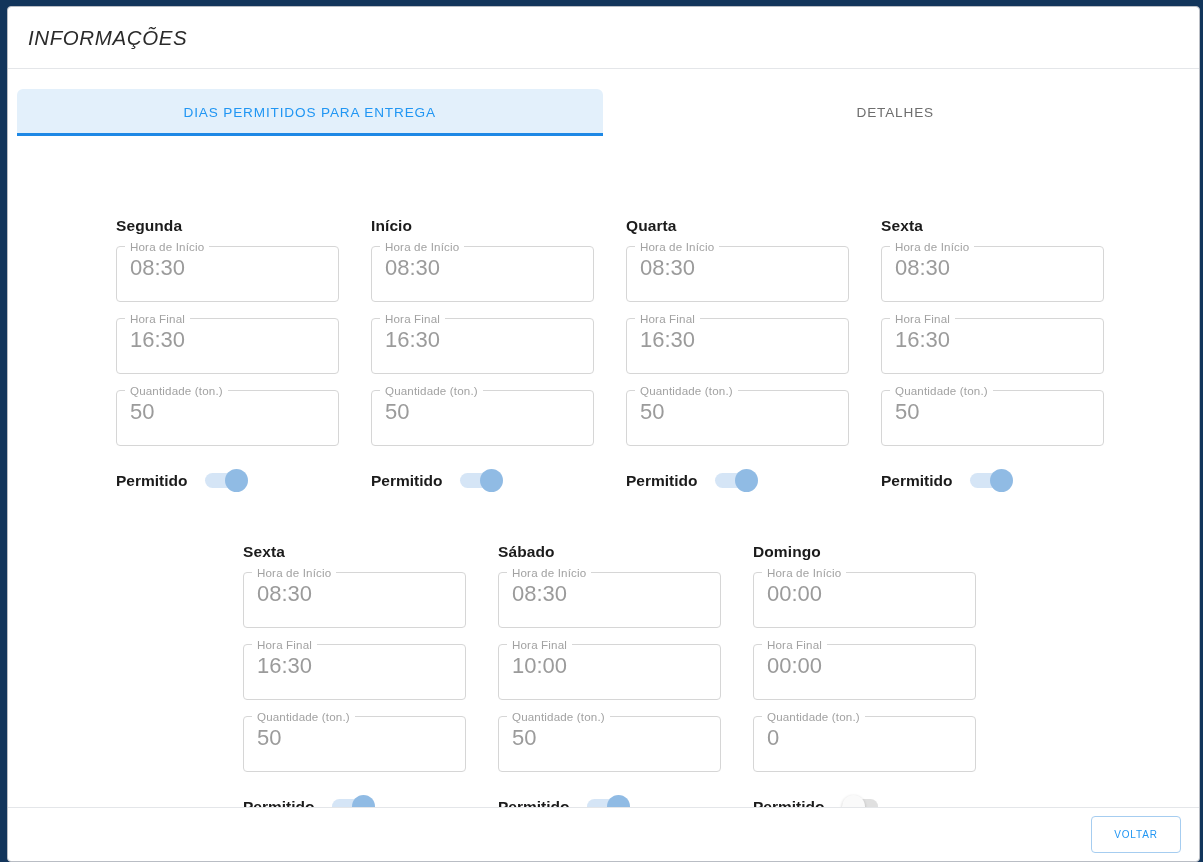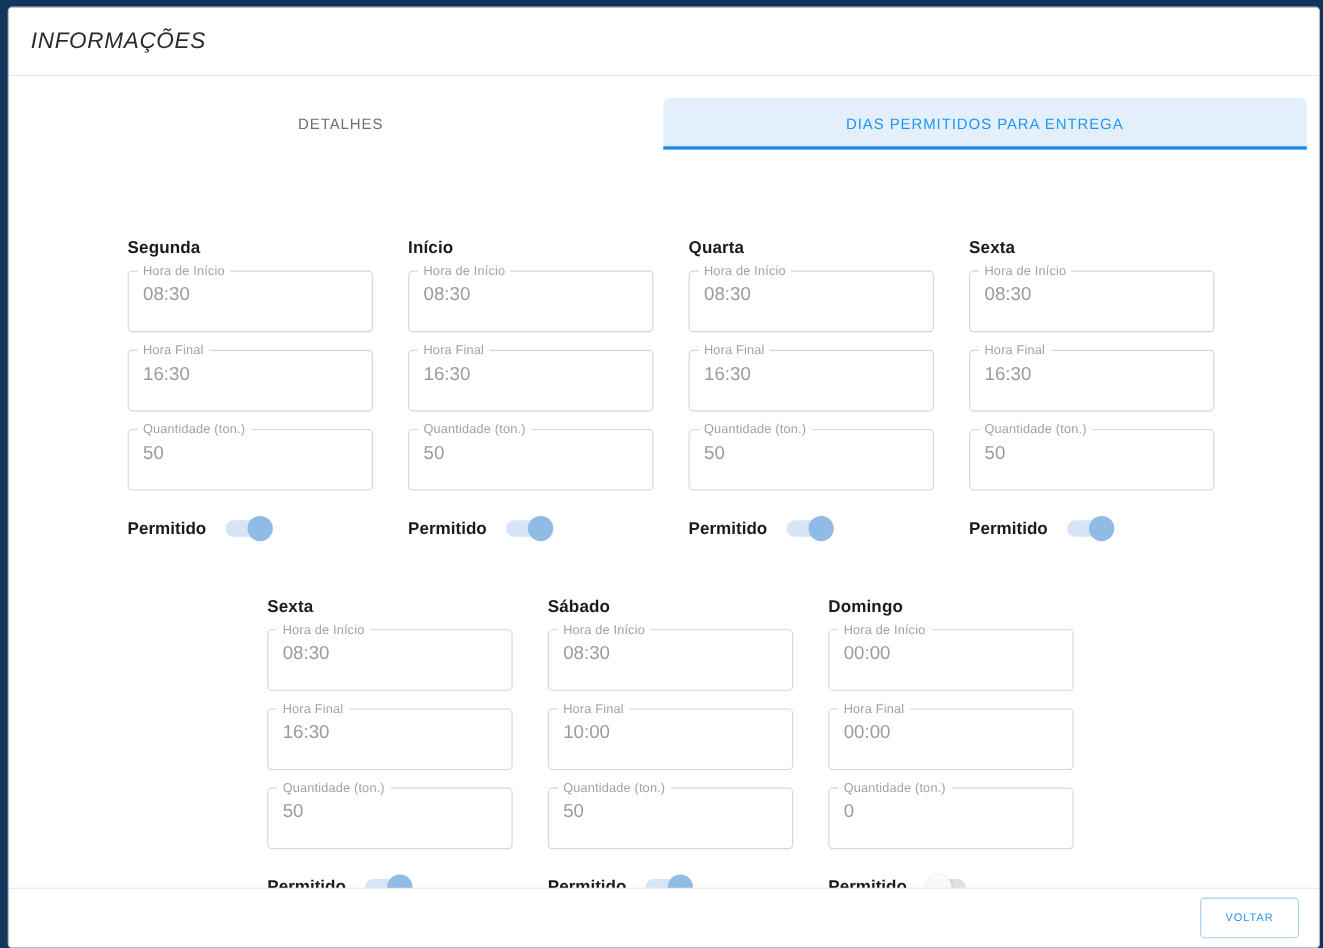--- a/index.html
+++ b/index.html
@@ -153,21 +153,21 @@
   }
   .field input {
     position: absolute;
     inset: 0;
     width: 100%;
     height: 44px;
     border: none;
     outline: none;
     background: transparent;
     padding: 0 14px;
-    font-size: 17px;
+    font-size: 22px;
     color: #9b9b9b;
     font-family: inherit;
   }
 
   
   .switch-row {
     display: flex;
     align-items: center;
     margin-top: 9px;
     height: 38px;
@@ -241,22 +241,22 @@
 
 <div id="dialog">
 
   <div id="dialog-header">
     <div id="dialog-title">INFORMAÇÕES</div>
   </div>
 
   <div id="dialog-body">
 
     <div class="tabs">
+      <button class="tab active">DIAS PERMITIDOS PARA ENTREGA</button>
       <button class="tab">DETALHES</button>
-      <button class="tab active">DIAS PERMITIDOS PARA ENTREGA</button>
     </div>
 
     <div id="day-grid-row1">
 
       <div class="day-col">
         <div class="day-title">Segunda</div>
         <div class="field">
           <input type="text" value="08:30" style="">
           <fieldset>
               <legend>Hora de Início</legend>

